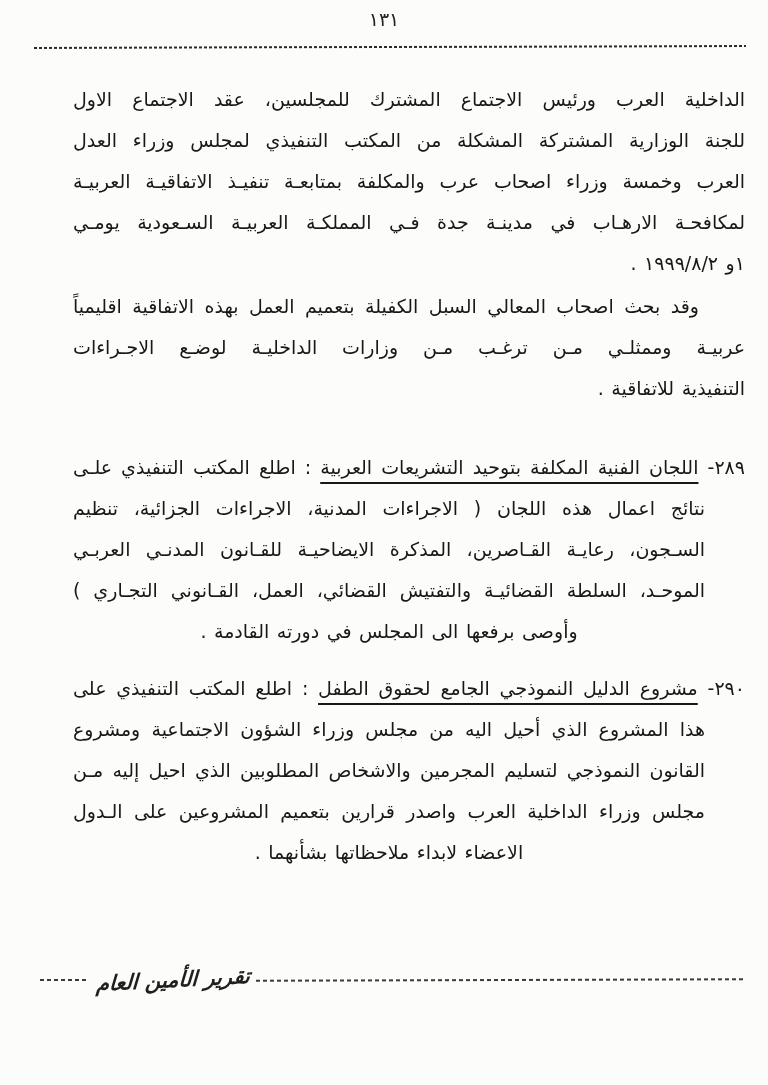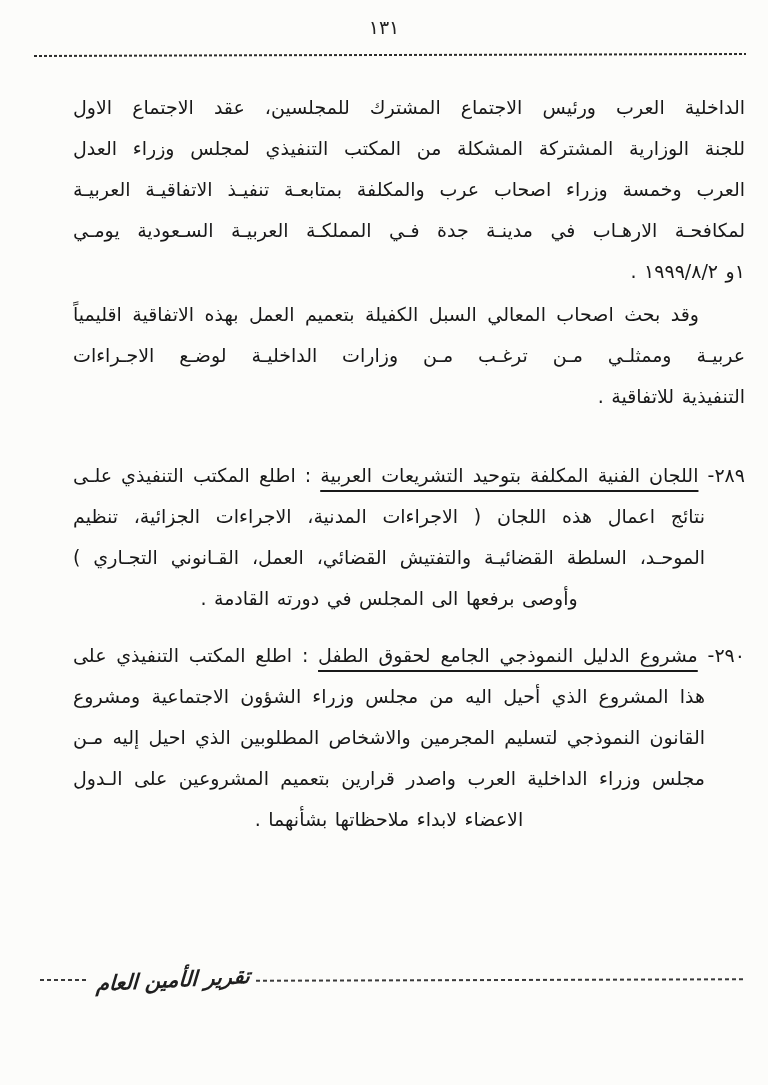--- a/index.html
+++ b/index.html
@@ -5,21 +5,21 @@
   * { margin: 0; padding: 0; box-sizing: border-box; }
   html, body { width: 768px; height: 1085px; }
   body {
     position: relative;
     background: #fcfcfa;
     font-family: "DejaVu Sans", sans-serif;
     color: #181818;
     overflow: hidden;
   }
   .page-number {
-    margin-top: 16px;
+    margin-top: 8px;
     text-align: center;
     font-size: 19px;
     letter-spacing: 9px;
     color: #222;
   }
   .top-rule {
     height: 2px;
     margin: 16px 22px 0 34px;
     background: repeating-linear-gradient(90deg, #2a2a2a 0 3px, transparent 3px 5px);
     transform: rotate(-0.15deg);
@@ -118,20 +118,21 @@
   </div>
 
   <div class="item item-289">
     <div class="line item-first">
       <span>٢٨٩-</span>
       <span class="item-title">اللجان الفنية المكلفة بتوحيد التشريعات العربية</span>
       <span>: اطلع المكتب التنفيذي علـى</span>
     </div>
     <div class="item-rest">
       <div class="line">نتائج اعمال هذه اللجان ( الاجراءات المدنية، الاجراءات الجزائية، تنظيم</div>
+      <div class="line">السـجون، رعايـة القـاصرين، المذكرة الايضاحيـة للقـانون المدنـي العربـي</div>
       <div class="line">الموحـد، السلطة القضائيـة والتفتيش القضائي، العمل، القـانوني التجـاري )</div>
       <div class="line item-end">وأوصى برفعها الى المجلس في دورته القادمة .</div>
     </div>
   </div>
 
   <div class="item item-290">
     <div class="line item-first">
       <span>٢٩٠-</span>
       <span class="item-title">مشروع الدليل النموذجي الجامع لحقوق الطفل</span>
       <span>: اطلع المكتب التنفيذي  على</span>

